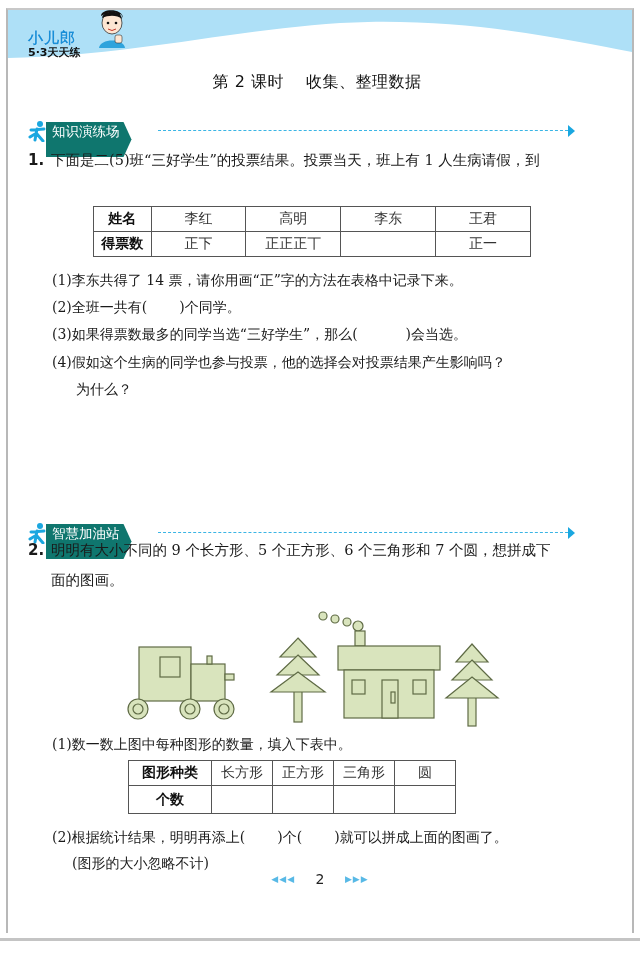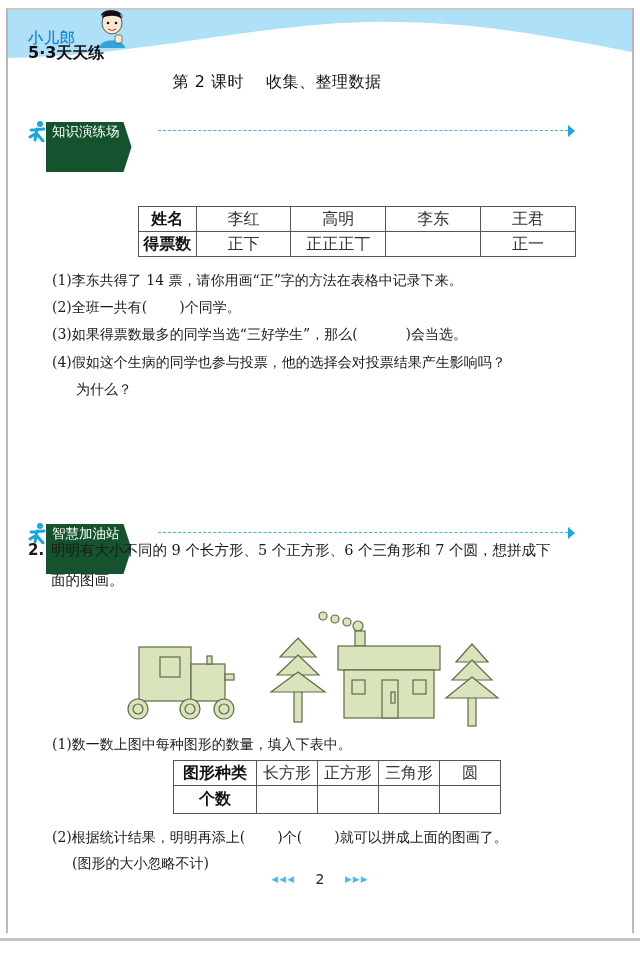--- a/index.html
+++ b/index.html
@@ -5,44 +5,44 @@
   html, body { margin: 0; padding: 0; background: #ffffff; }
   body { width: 640px; height: 953px; position: relative; overflow: hidden;
          font-family: "DejaVu Serif", "Liberation Serif", serif; color: #1a1a1a; }
   .page { position: absolute; left: 6px; top: 8px; width: 628px; height: 925px;
           border-left: 2px solid #b8b8b8; border-right: 2px solid #b8b8b8; border-top: 2px solid #c8c8c8; box-sizing: border-box; }
   .bottom-rule { position: absolute; left: 0; top: 938px; width: 640px; height: 3px; background: #c4c4c4; }
   .header-wave { position: absolute; left: 0; top: 0; width: 624px; height: 60px; }
   .brand { position: absolute; left: 28px; top: 10px; margin-top: 20px; }
   .brand-logo { font-family: "DejaVu Sans", sans-serif; font-weight: bold; font-size: 15px; color: #1a8fd8;
                 letter-spacing: 1px; line-height: 16px; text-shadow: 0 0 1px #fff; }
-  .brand-sub { font-family: "DejaVu Sans", sans-serif; font-weight: bold; font-size: 16px; color: #111; line-height: 14px; }
+  .brand-sub { font-family: "DejaVu Sans", sans-serif; font-weight: bold; font-size: 11px; color: #111; line-height: 14px; }
   .mascot { position: absolute; left: 95px; top: 6px; width: 34px; height: 42px; }
 
   .lesson-title { position: absolute; left: 0; top: 72px; width: 554px; text-align: center;
-                  font-family: "DejaVu Sans", sans-serif; font-size: 16px; letter-spacing: 0.5px; color: #111; }
+                  font-family: "DejaVu Sans", sans-serif; font-size: 16px; letter-spacing: 0.5px; color: #111; padding-left: 40px; }
   .lesson-title .gap { display: inline-block; width: 22px; }
 
   .section-banner { position: absolute; left: 28px; height: 22px; width: 550px; }
   .banner-icon { position: absolute; left: 0; top: 0; width: 20px; height: 22px; }
-  .banner-pill { position: absolute; left: 18px; top: 2px; height: 34px; padding: 0 12px 16px 6px; background: #14532d;
+  .banner-pill { position: absolute; left: 18px; top: 2px; height: 34px; padding: 0 12px 1px 6px; background: #0f766e;
                  color: #fff; font-family: "DejaVu Sans", sans-serif; font-size: 13.5px; line-height: 18px;
                  clip-path: polygon(0 0, calc(100% - 8px) 0, 100% 50%, calc(100% - 8px) 100%, 0 100%); }
   .banner-line { position: absolute; top: 10px; height: 0; border-top: 1.5px dashed #3ab5e5; }
   .banner-arrow { position: absolute; top: 5px; width: 0; height: 0; border-top: 6px solid transparent;
                   border-bottom: 6px solid transparent; border-left: 7px solid #1aa7e0; }
 
   .q { position: absolute; left: 28px; width: 560px; font-size: 14.5px; line-height: 30px; }
   .q-num { font-family: "DejaVu Sans", sans-serif; font-weight: bold; font-size: 15px; display: inline-block; width: 23px; }
   .q .cont { padding-left: 23px; }
   .sub { position: absolute; left: 52px; width: 560px; font-size: 14px; line-height: 20px; }
   .blank { display: inline-block; width: 32px; }
   .blank-wide { display: inline-block; width: 48px; }
 
-  table.data { position: absolute; border-collapse: collapse; font-size: 16px; margin-left: 45px; }
+  table.data { position: absolute; border-collapse: collapse; font-size: 14px; }
   table.data td { border: 1px solid #555; text-align: center; height: 24px; padding: 0; color: #333; }
   table.data td.head { font-family: "DejaVu Sans", sans-serif; font-weight: bold; color: #111; }
   table.data { border: 1.5px solid #333; }
 
   .figure { position: absolute; left: 120px; top: 604px; width: 400px; height: 126px; }
 
   .pager { position: absolute; left: 0; top: 870px; width: 640px; text-align: center;
            font-family: "DejaVu Sans", sans-serif; font-size: 14px; color: #222; }
   .pager .arrows { display: inline-block; font-size: 9px; letter-spacing: 1px; vertical-align: middle; }
   .pager .num { display: inline-block; margin: 0 16px; vertical-align: middle; }
@@ -80,20 +80,21 @@
   <svg class="banner-icon" viewBox="0 0 20 22">
     <circle cx="12" cy="4" r="3" fill="#1aa7e0"></circle>
     <path d="M3 10 L16 9 M9 9 L7 20 M9 14 L15 21 M2 17 L7 14" stroke="#1aa7e0" stroke-width="3" fill="none" stroke-linecap="round"></path>
   </svg>
   <div class="banner-pill">知识演练场</div>
   <div class="banner-line" style="left:130px; width:410px;"></div>
   <div class="banner-arrow" style="left:540px;"></div>
 </div>
 
 <div class="q" style="top:145px;">
+  <div><span class="q-num">1.</span><span>下面是二(5)班“三好学生”的投票结果。投票当天，班上有 1 人生病请假，到</span></div>
 </div>
 
 <table class="data" style="left:93px; top:206px; width:438px;">
   <tbody>
       <tr>
     <td class="head" style="width:56px;">姓名</td>
     <td style="width:93px;">李红</td>
     <td style="width:93px;">高明</td>
     <td style="width:93px;">李东</td>
     <td style="width:93px;">王君</td>

